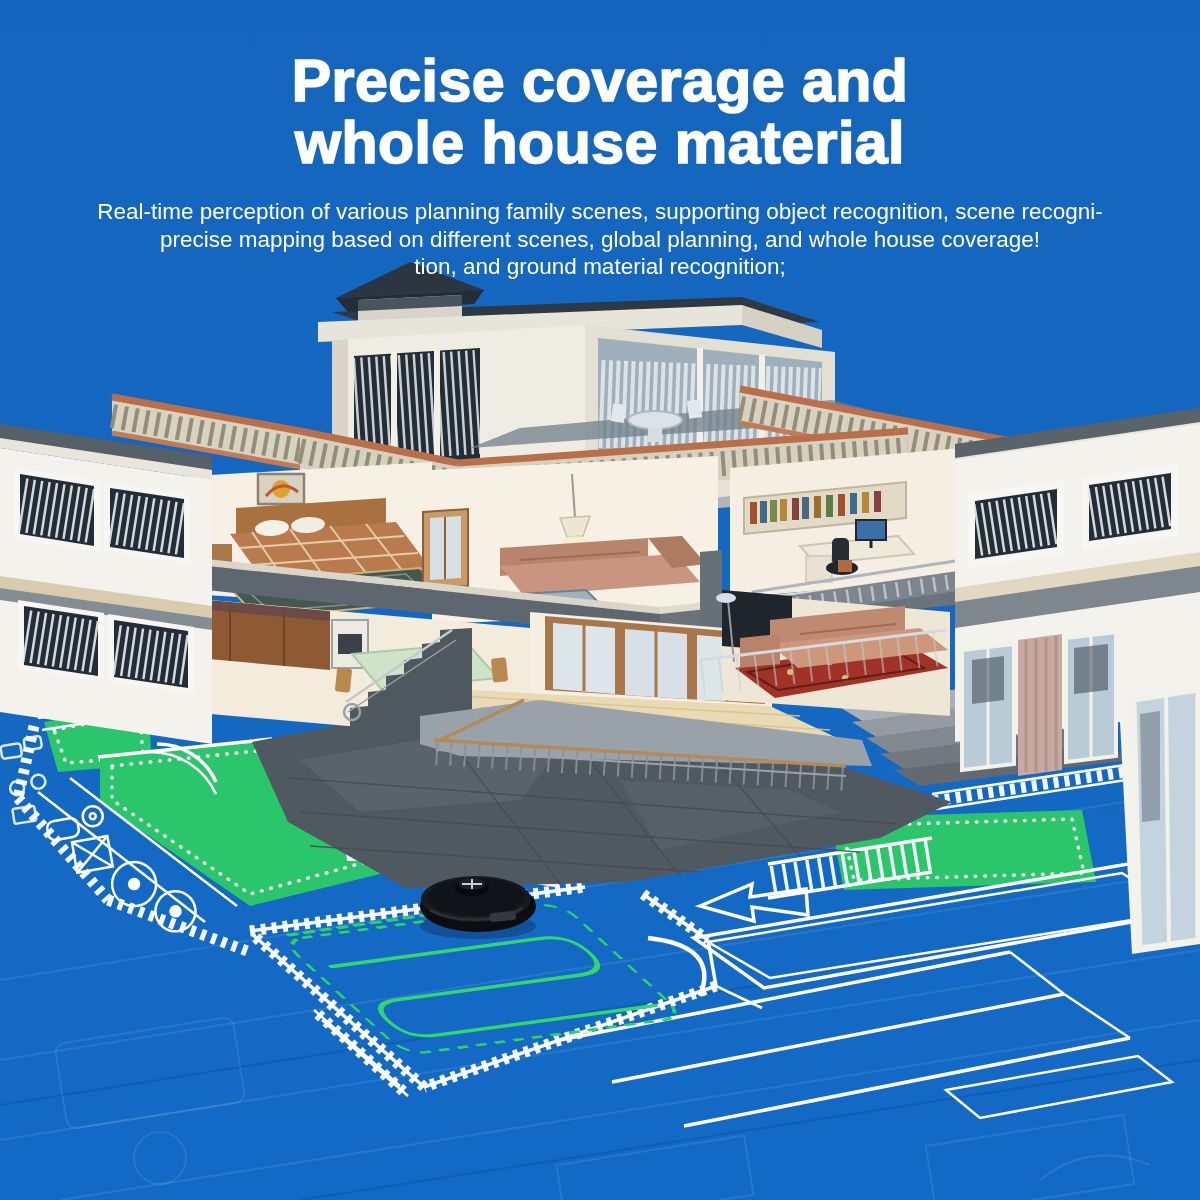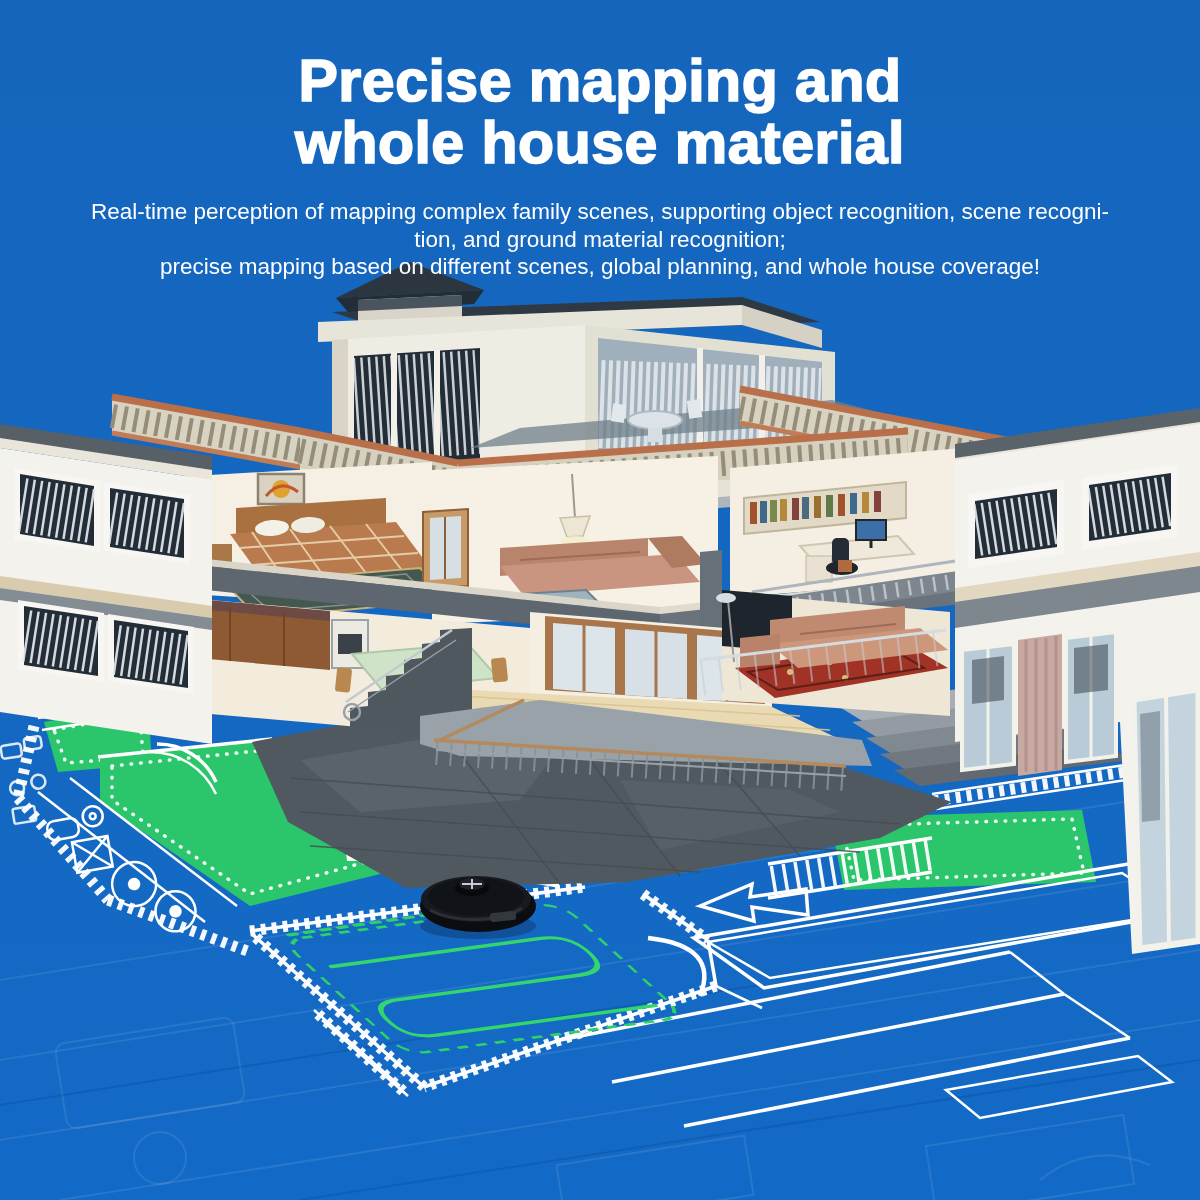--- a/index.html
+++ b/index.html
@@ -473,22 +473,22 @@
     <g>
       <ellipse cx="472" cy="888" rx="17" ry="8" fill="#07090B"></ellipse>
       <ellipse cx="472" cy="884" rx="13" ry="6" fill="#1E2126"></ellipse>
       <path d="M 462,884 L 482,884 M 472,879 L 472,889" stroke="#C9CDD1" stroke-width="2"></path>
     </g>
   </g>
 </svg>
 
   <header>
     <h1>
-      <span>Precise mapping and</span>
+      <span>Precise coverage and</span>
       <span>whole house material</span>
     </h1>
     <p class="sub">
-      <span>Real-time perception of mapping complex family scenes, supporting object recognition, scene recogni-</span>
+      <span>Real-time perception of various planning family scenes, supporting object recognition, scene recogni-</span>
+      <span>precise mapping based on different scenes, global planning, and whole house coverage!</span>
       <span>tion, and ground material recognition;</span>
-      <span>precise mapping based on different scenes, global planning, and whole house coverage!</span>
     </p>
   </header>
 </div>
 
 </body></html>

